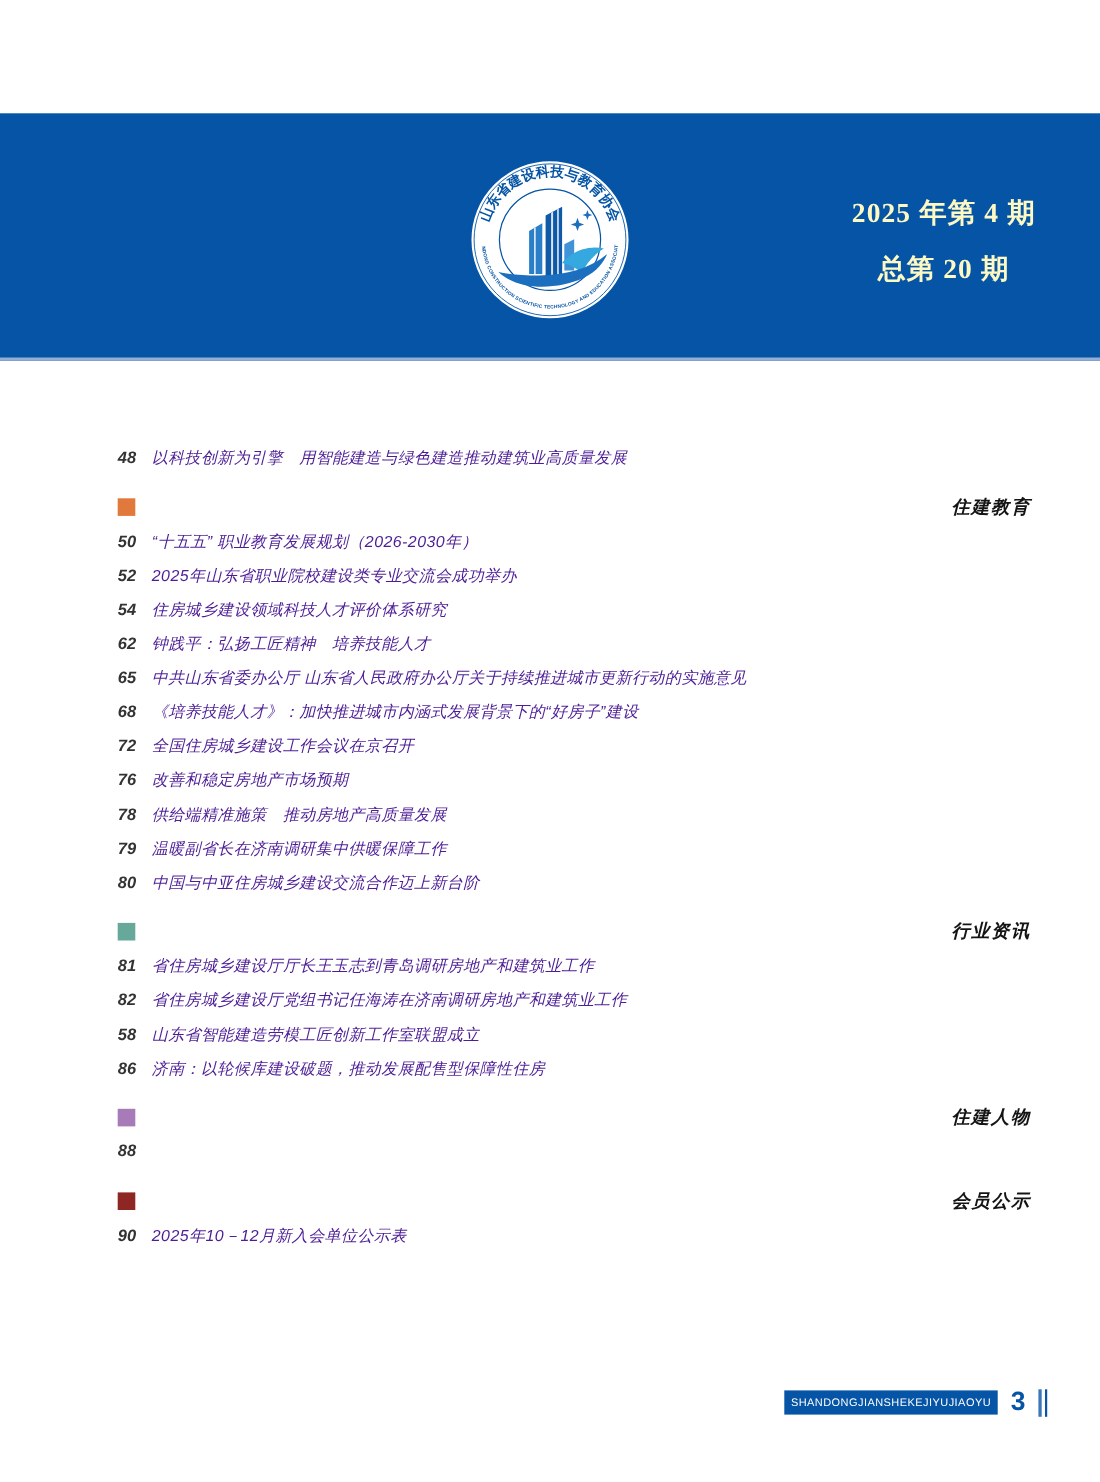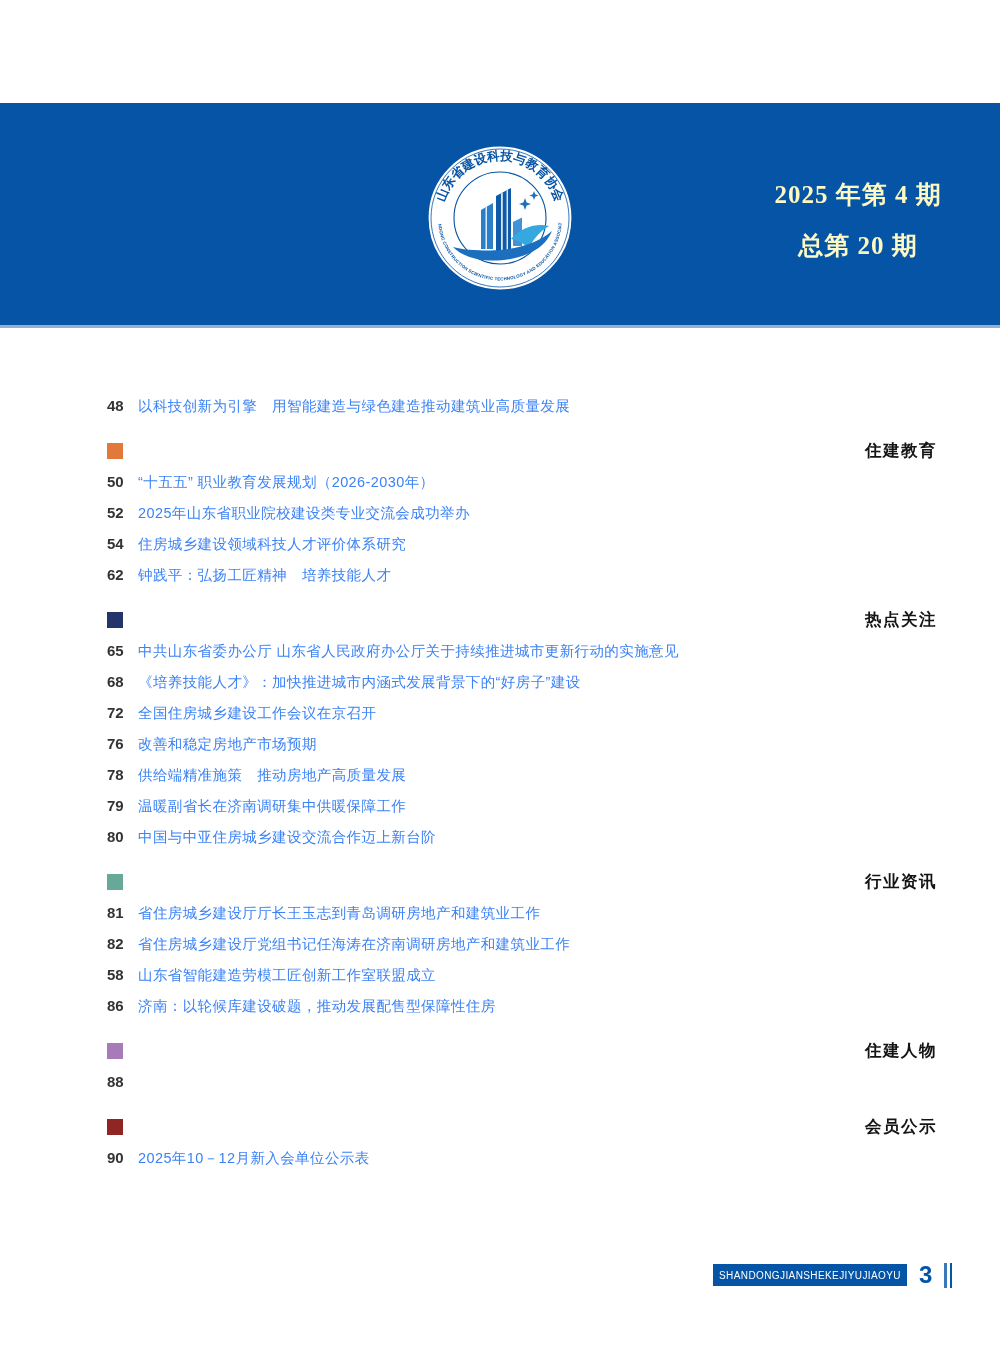--- a/index.html
+++ b/index.html
@@ -30,36 +30,37 @@
     font-family: "Liberation Serif", "DejaVu Serif", serif;
     font-weight: bold;
     font-size: 25px;
     text-align: center;
     line-height: 51px;
     letter-spacing: 1px;
   }
 
   
   .toc {
-    position: absolute; left: 107px; top: 397px;
+    position: absolute; left: 107px; top: 407px;
     width: 830px;
+    font-style: italic;
   }
   .toc-entry {
     display: flex; align-items: baseline;
     height: 31px;
   }
   .toc-page {
     flex: 0 0 31px;
     font-weight: bold;
     font-size: 15px;
     color: #333333;
   }
   .toc-title {
     font-size: 14.5px;
-    color: #3b82f6;
+    color: #4c1d95;
     letter-spacing: 0.4px;
     white-space: nowrap;
   }
   .toc-section {
     display: flex; align-items: center;
     height: 36px;
     margin-top: 5px; margin-bottom: 4px; justify-content: space-between;
   }
   .sq {
     width: 16px; height: 16px;
@@ -173,24 +174,20 @@
         <span class="toc-title">2025年山东省职业院校建设类专业交流会成功举办</span>
       </div>
       <div class="toc-entry">
         <span class="toc-page">54</span>
         <span class="toc-title">住房城乡建设领域科技人才评价体系研究</span>
       </div>
       <div class="toc-entry">
         <span class="toc-page">62</span>
         <span class="toc-title">钟践平：弘扬工匠精神　培养技能人才</span>
       </div>
-      <div class="toc-section">
-        <span class="sq" style="background: rgb(36, 53, 107);"></span>
-        <span class="toc-section-label">热点关注</span>
-      </div>
       <div class="toc-entry">
         <span class="toc-page">65</span>
         <span class="toc-title">中共山东省委办公厅 山东省人民政府办公厅关于持续推进城市更新行动的实施意见</span>
       </div>
       <div class="toc-entry">
         <span class="toc-page">68</span>
         <span class="toc-title">《培养技能人才》：加快推进城市内涵式发展背景下的“好房子”建设</span>
       </div>
       <div class="toc-entry">
         <span class="toc-page">72</span>

